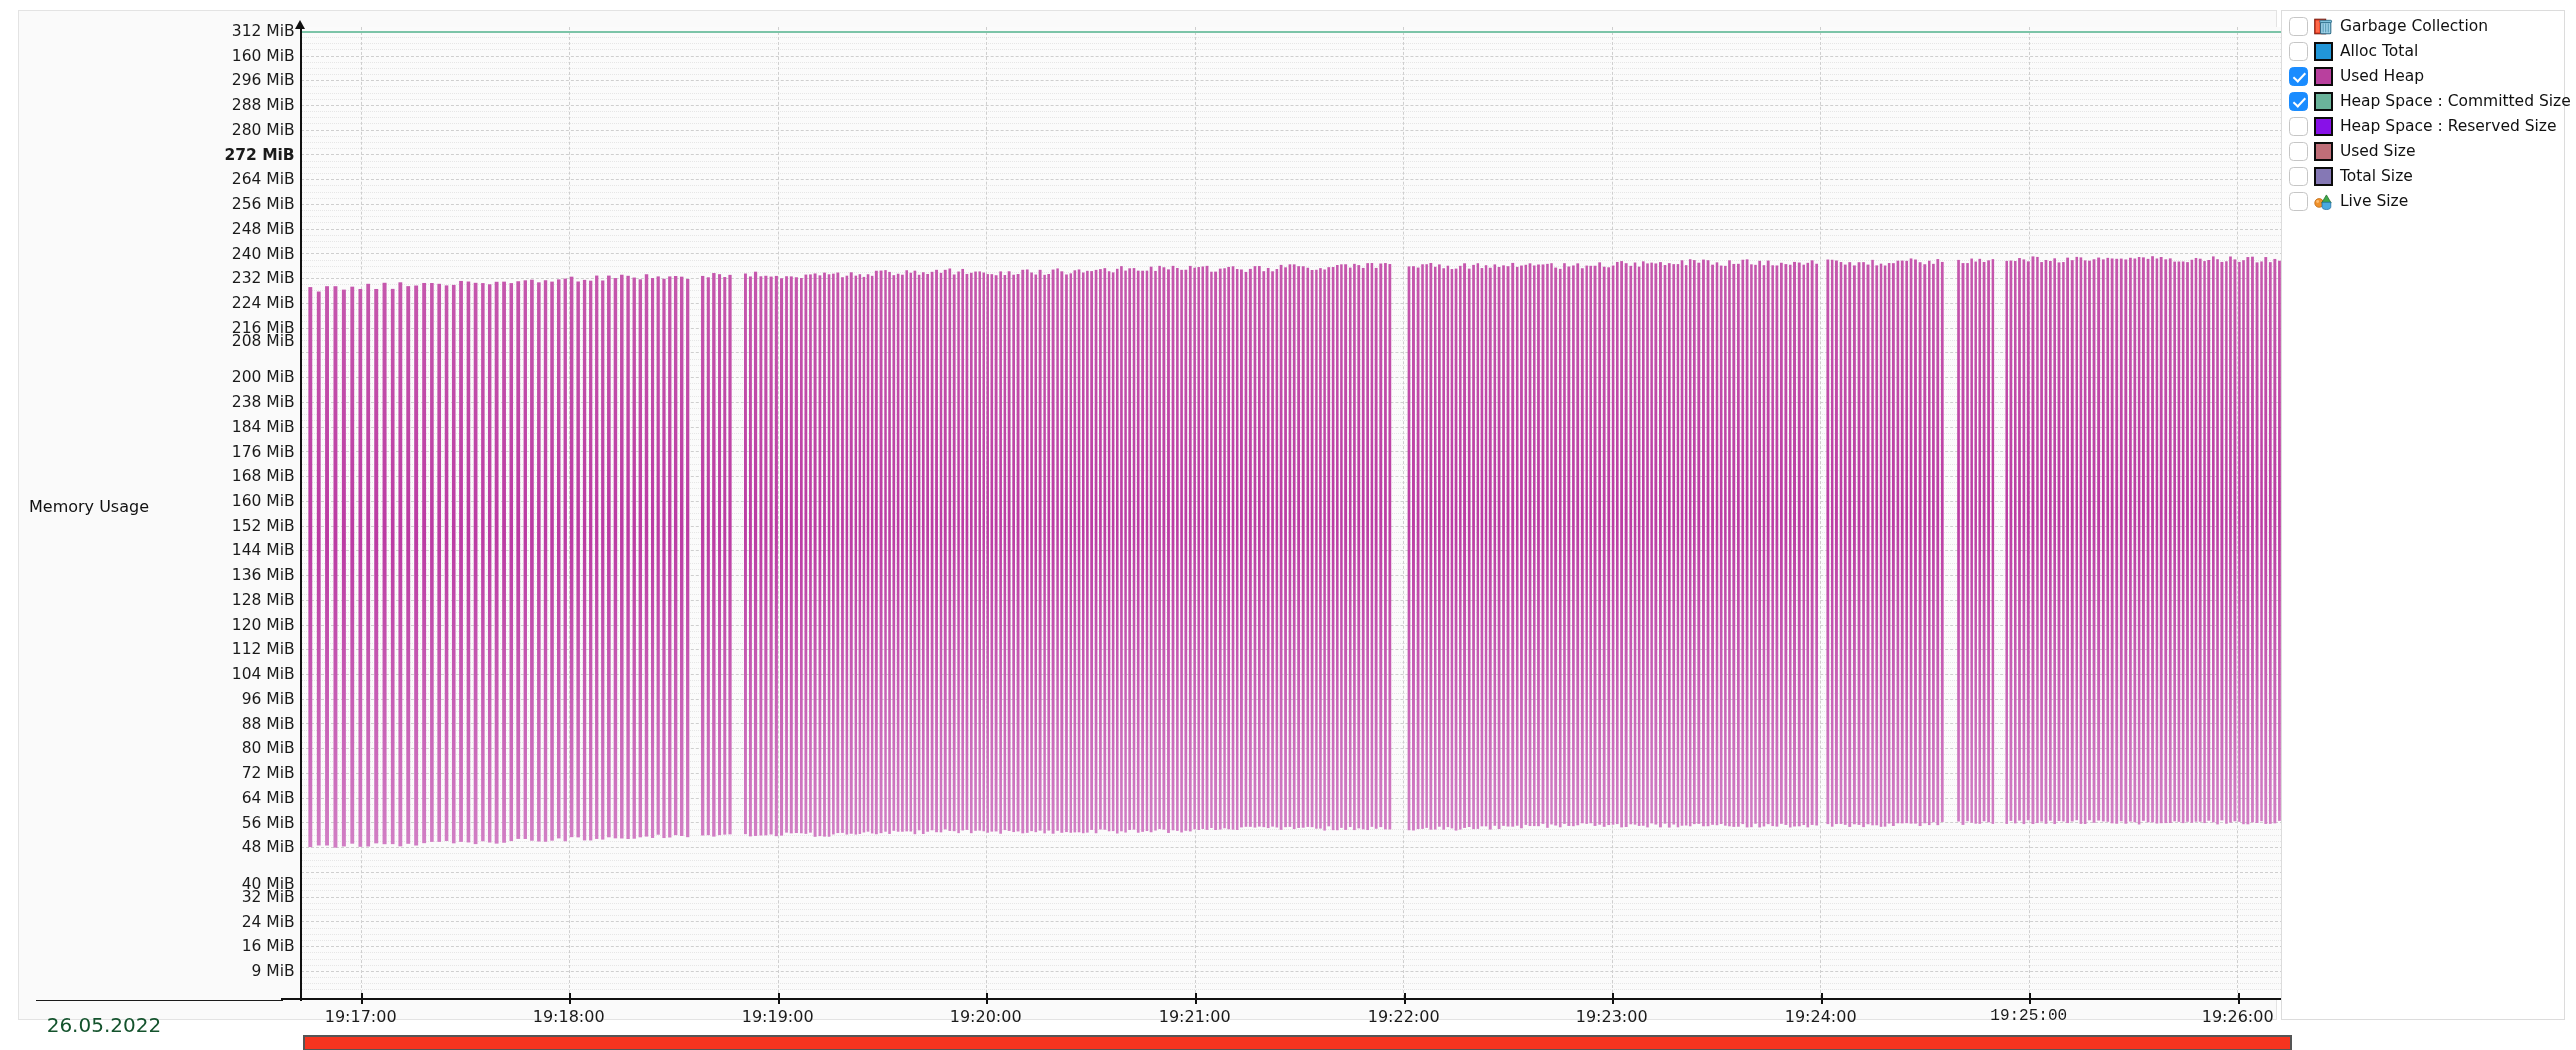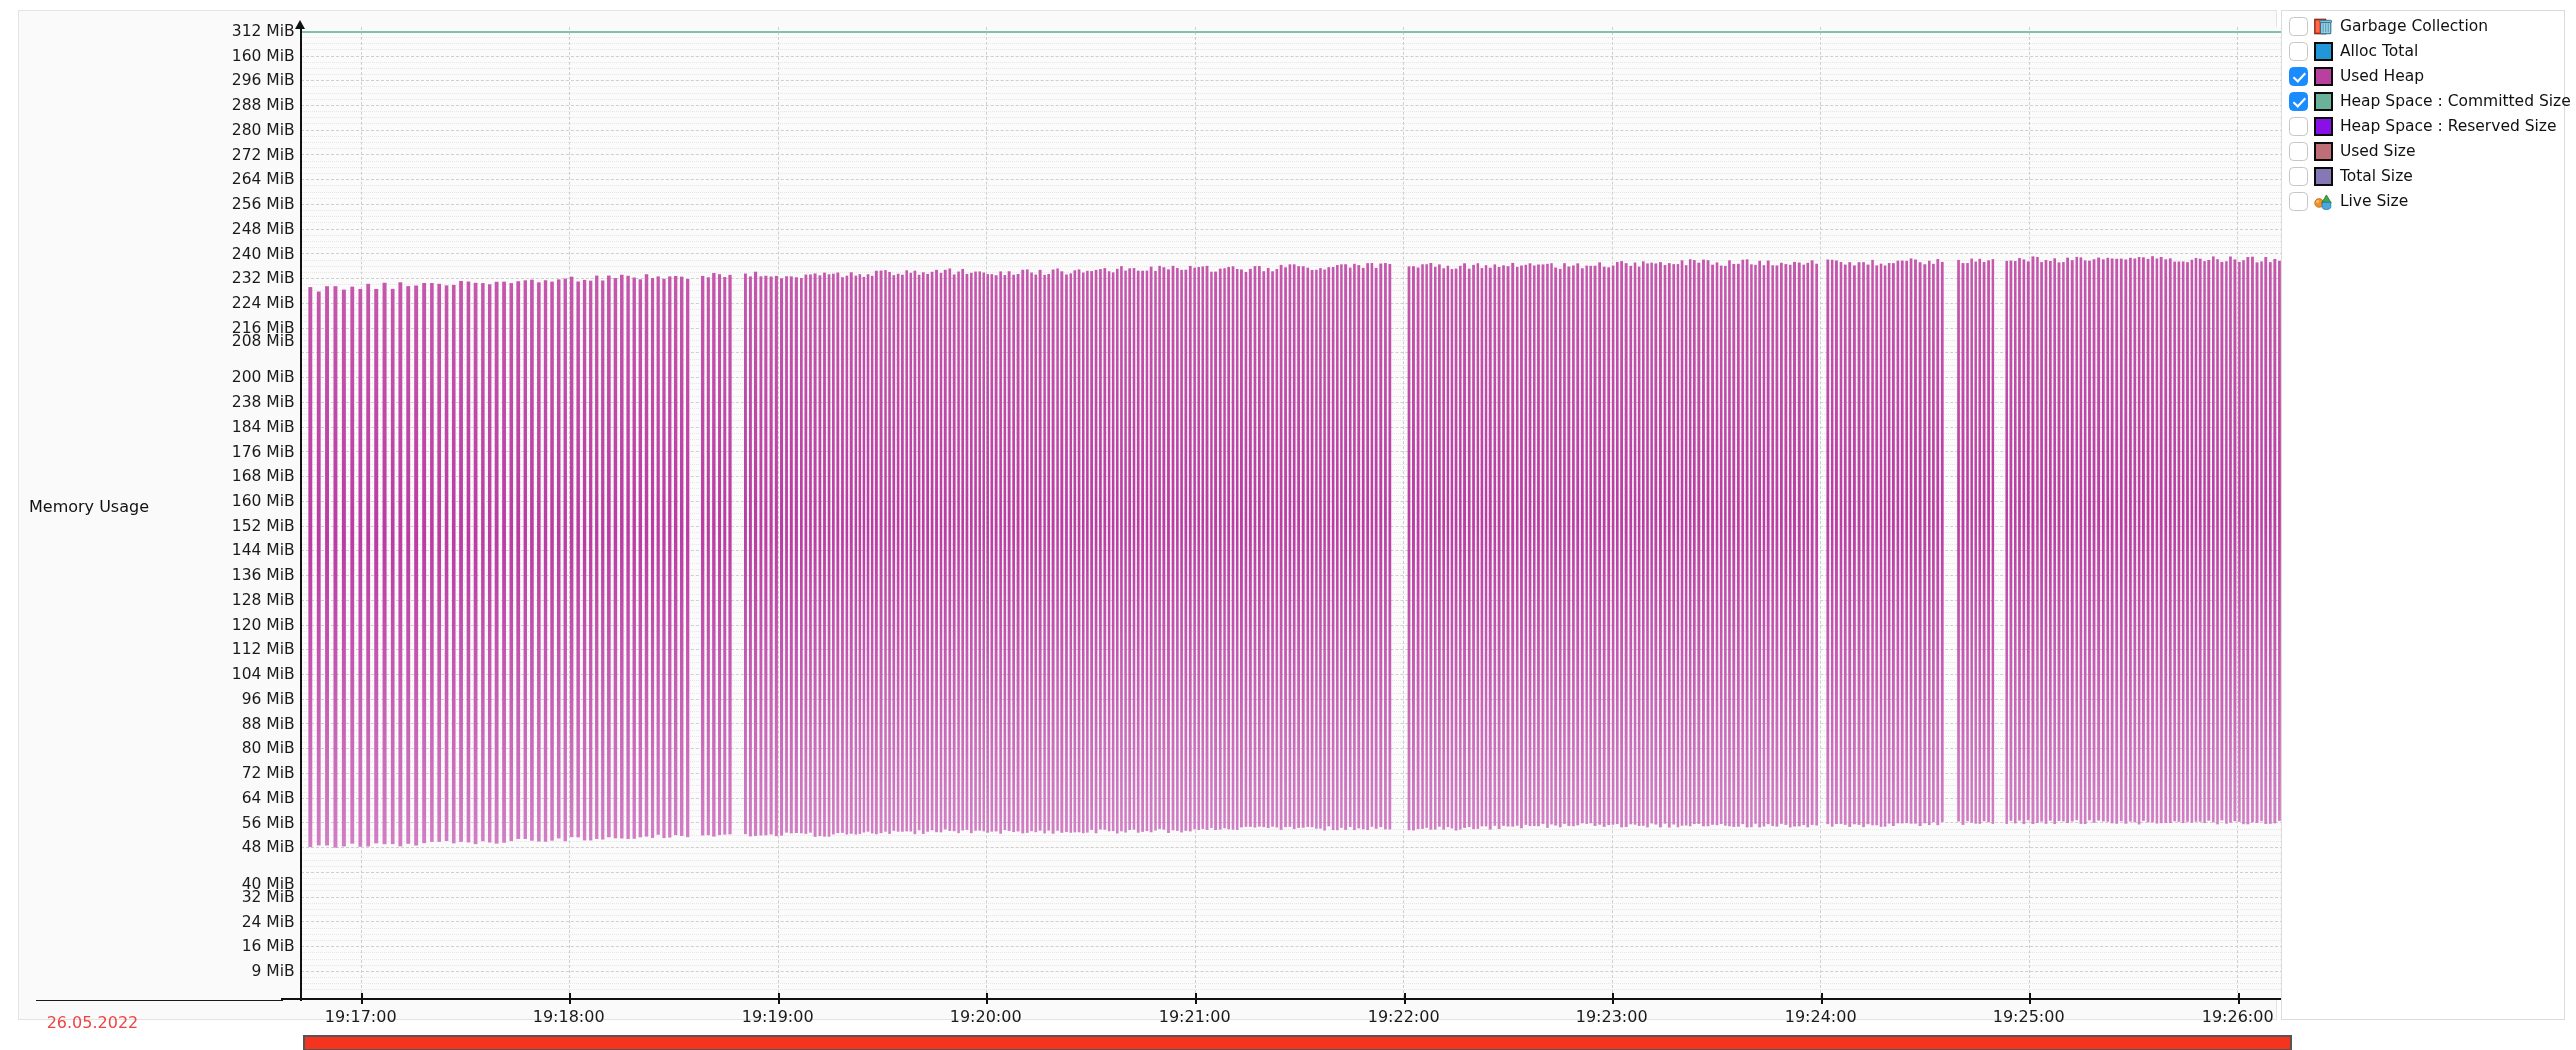--- a/index.html
+++ b/index.html
@@ -29,21 +29,21 @@
   
   .label-rule{
     position:absolute;left:17.7px;top:989px;width:247px;height:0;
     border-top:1.5px solid #1a1a1a;
   }
 
   
   .date-label{
     position:absolute;left:17.7px;top:1002px;width:251px;
     padding-left:10.3px;box-sizing:border-box;
-    font-size:16px;color:#ef4444;white-space:nowrap;
+    font-size:20px;color:#14532d;white-space:nowrap;
   }
 
   
   .plot{
     position:absolute;left:282px;top:16px;width:1992px;height:971px;
     background:#fbfbfb;overflow:hidden;
   }
 
   
   .y-axis{
@@ -152,21 +152,21 @@
         <div class="ytick" style="top: 20px;">312 MiB</div>
         <div class="ytick-mark" style="top: 20px;"></div>
         <div class="ytick" style="top: 45px;">160 MiB</div>
         <div class="ytick-mark" style="top: 45px;"></div>
         <div class="ytick" style="top: 69px;">296 MiB</div>
         <div class="ytick-mark" style="top: 69px;"></div>
         <div class="ytick" style="top: 94px;">288 MiB</div>
         <div class="ytick-mark" style="top: 94px;"></div>
         <div class="ytick" style="top: 119px;">280 MiB</div>
         <div class="ytick-mark" style="top: 119px;"></div>
-        <div class="ytick" style="top: 144px;">272 MiB</div>
+        <div class="ytick" style="top: 144px; font-weight: bold;">272 MiB</div>
         <div class="ytick-mark" style="top: 144px;"></div>
         <div class="ytick" style="top: 168px;">264 MiB</div>
         <div class="ytick-mark" style="top: 168px;"></div>
         <div class="ytick" style="top: 193px;">256 MiB</div>
         <div class="ytick-mark" style="top: 193px;"></div>
         <div class="ytick" style="top: 218px;">248 MiB</div>
         <div class="ytick-mark" style="top: 218px;"></div>
         <div class="ytick" style="top: 243px;">240 MiB</div>
         <div class="ytick-mark" style="top: 243px;"></div>
         <div class="ytick" style="top: 267px;">232 MiB</div>
@@ -836,21 +836,21 @@
         <div class="xtick" style="left: 967px;">19:20:00</div>
         <div class="xtick-mark" style="left: 967px;"></div>
         <div class="xtick" style="left: 1176px;">19:21:00</div>
         <div class="xtick-mark" style="left: 1176px;"></div>
         <div class="xtick" style="left: 1385px;">19:22:00</div>
         <div class="xtick-mark" style="left: 1385px;"></div>
         <div class="xtick" style="left: 1593px;">19:23:00</div>
         <div class="xtick-mark" style="left: 1593px;"></div>
         <div class="xtick" style="left: 1802px;">19:24:00</div>
         <div class="xtick-mark" style="left: 1802px;"></div>
-        <div class="xtick" style="left: 2010px;">19:25:00</div>
+        <div class="xtick" style="left: 2010px; font-family: Liberation Mono, monospace;">19:25:00</div>
         <div class="xtick-mark" style="left: 2010px;"></div>
         <div class="xtick" style="left: 2219px;">19:26:00</div>
         <div class="xtick-mark" style="left: 2219px;"></div>
       </div>
 
     <div class="row-label">Memory Usage</div>
     <div class="label-rule"></div>
     <div class="date-label">26.05.2022</div>
 
     <div class="range-bar"></div>

